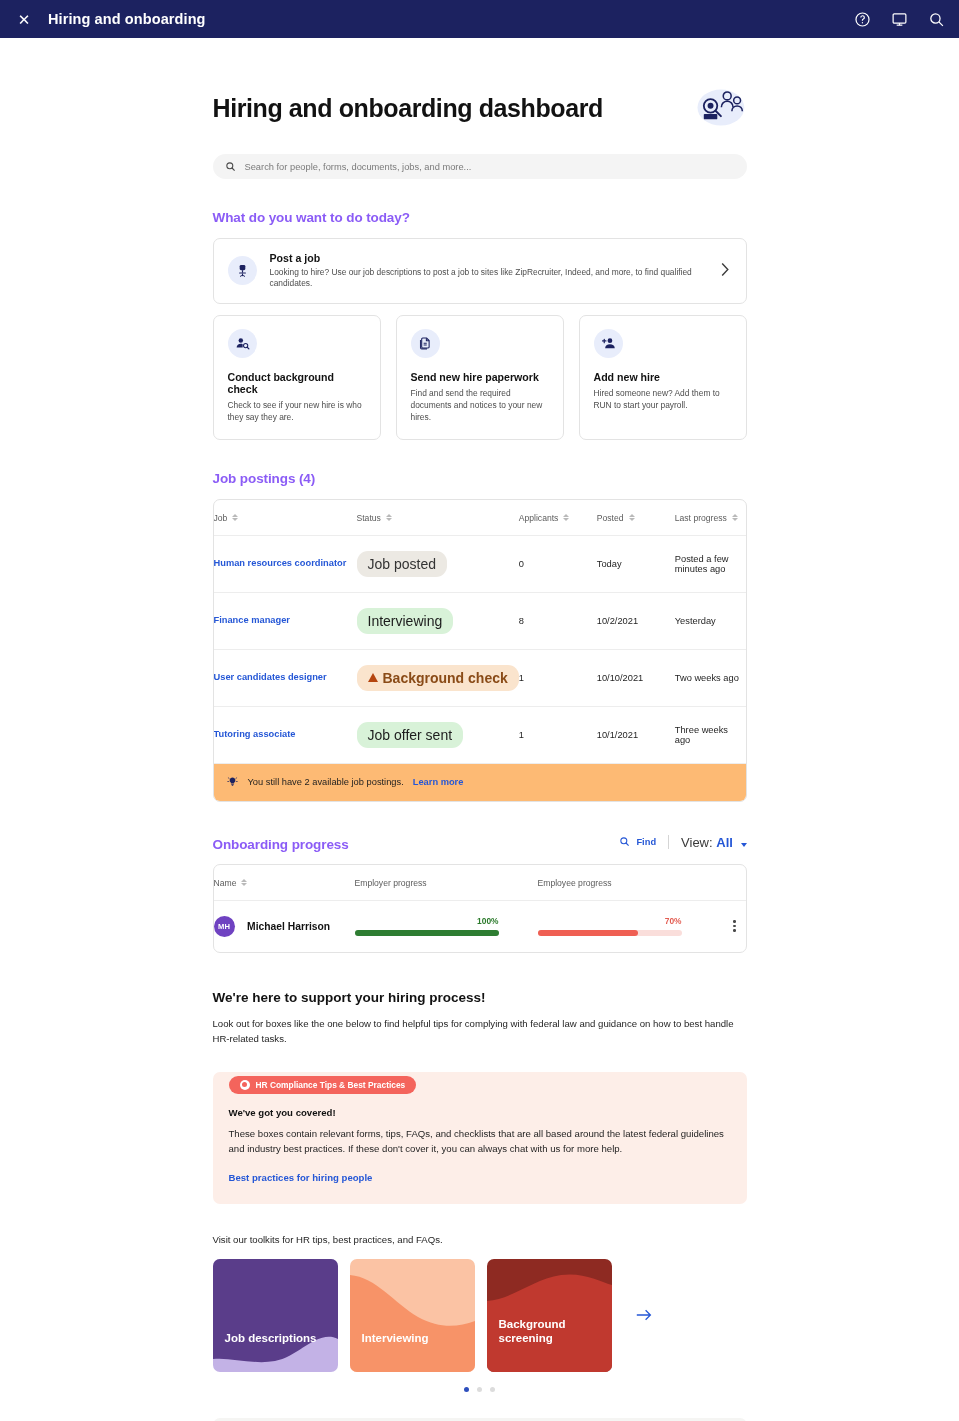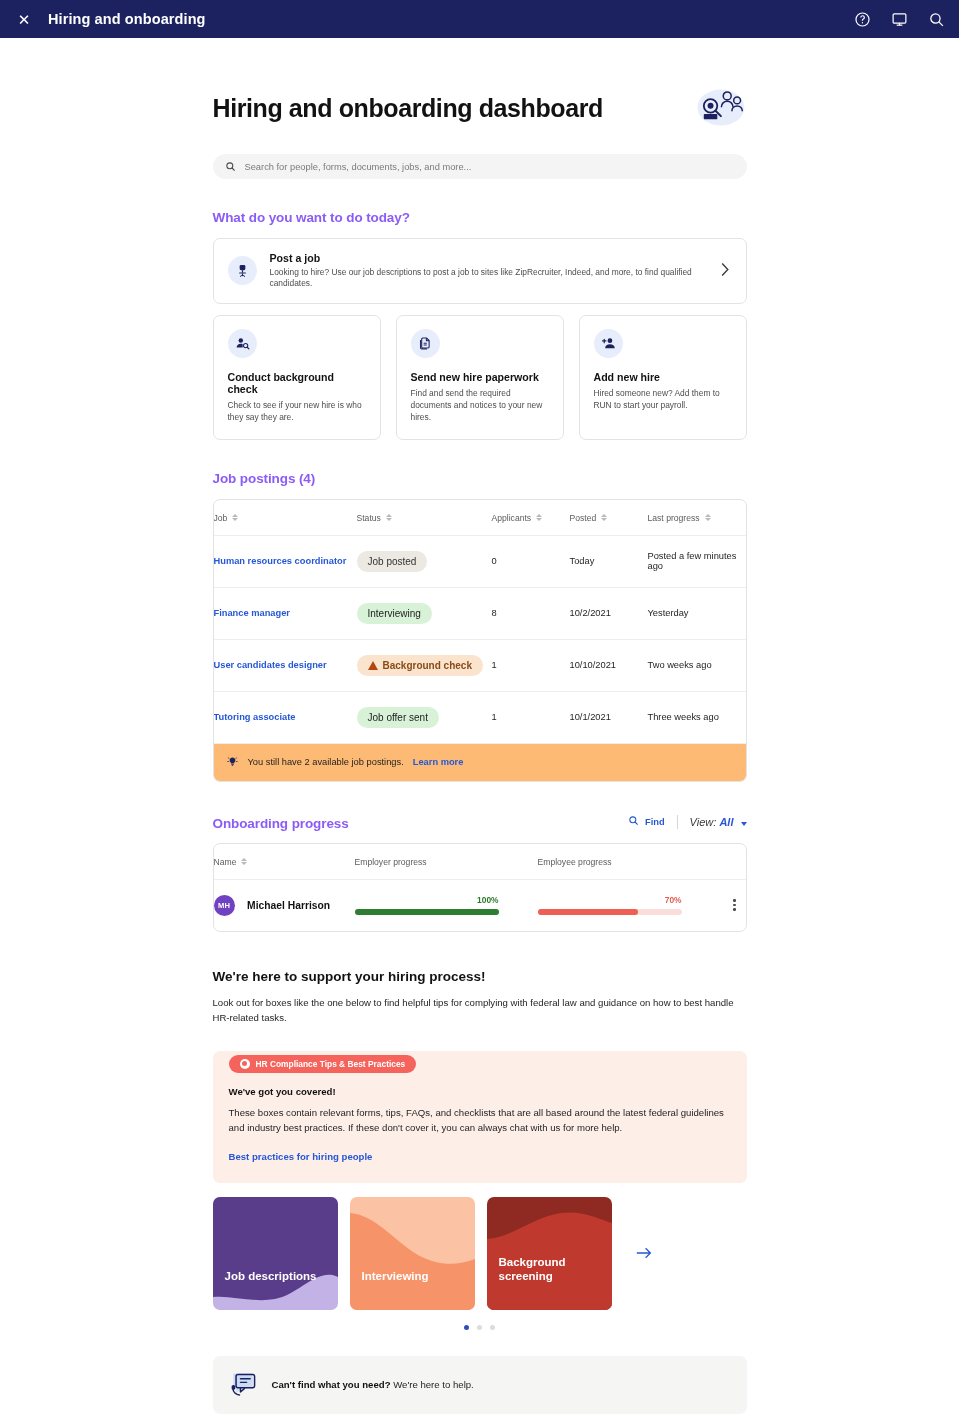--- a/index.html
+++ b/index.html
@@ -184,21 +184,21 @@
   td.c-status { width: 135px; }
   td.c-appl { width: 78px; }
   td.c-posted { width: 78px; }
   td.c-last { padding-right: 10px; }
   th.c-job { padding-left: 9px; }
 
   .badge {
     display: inline-flex; align-items: center; gap: 5px;
     border-radius: 11px;
     padding: 5px 11px;
-    font-size: 10px;
+    font-size: 14px;
     white-space: nowrap;
   }
   .badge.grey  { background: #ece9e3; color: #333; }
   .badge.green { background: #d8f2d8; color: #1d1d1d; }
   .badge.warn  { background: #fae4cd; color: #8a4b17; font-weight: 600; }
   .warn-tri {
     width: 0; height: 0;
     border-left: 5px solid transparent;
     border-right: 5px solid transparent;
     border-bottom: 9px solid #b5450f;
@@ -218,21 +218,21 @@
   .ob-head {
     display: flex; align-items: flex-end; justify-content: space-between;
     margin-top: 33px;
   }
   .ob-tools { display: flex; align-items: center; gap: 12px; padding-bottom: 2px; }
   .ob-find {
     display: flex; align-items: center; gap: 6px;
     color: #2557d6; font-size: 9.3px; font-weight: 700; cursor: pointer;
   }
   .ob-div { width: 1px; height: 14px; background: #d5d5d5; }
-  .ob-view { font-size: 11px; color: #3a3a3a; cursor: pointer; font-style: italic; }
+  .ob-view { font-size: 13px; color: #3a3a3a; cursor: pointer; }
   .ob-view b { color: #2557d6; }
   .caret-dn {
     display: inline-block; width: 0; height: 0; margin-left: 4px;
     border-left: 3.6px solid transparent;
     border-right: 3.6px solid transparent;
     border-top: 4.2px solid #2557d6;
   }
 
   .ob-card { margin-top: 12px; }
   .ob-card thead th { padding-left: 0; }
@@ -654,20 +654,21 @@
   <div class="tip-box">
     <div class="tip-pill">
       <span class="pill-ic"></span>
       <span>HR Compliance Tips &amp; Best Practices</span>
     </div>
     <div class="tip-h">We've got you covered!</div>
     <div class="tip-p">These boxes contain relevant forms, tips, FAQs, and checklists that are all based around the latest federal guidelines and industry best practices. If these don't cover it, you can always chat with us for more help.</div>
     <a class="tip-link">Best practices for hiring people</a>
   </div>
 
+  <div class="tk-lead">Visit our toolkits for HR tips, best practices, and FAQs.</div>
 
   <div class="tk-row">
     <div class="tk-cards">
       <div class="tk">
         <svg viewBox="0 0 125 113" preserveAspectRatio="none">
           <rect width="125" height="113" fill="#c3b2e6"></rect>
           <path d="M0 0 L125 0 L125 80 C104 70 86 98 62 102 C40 106 18 98 0 100 Z" fill="#5a3d8a"></path>
         </svg>
         <div class="tk-label">Job descriptions</div>
       </div>

